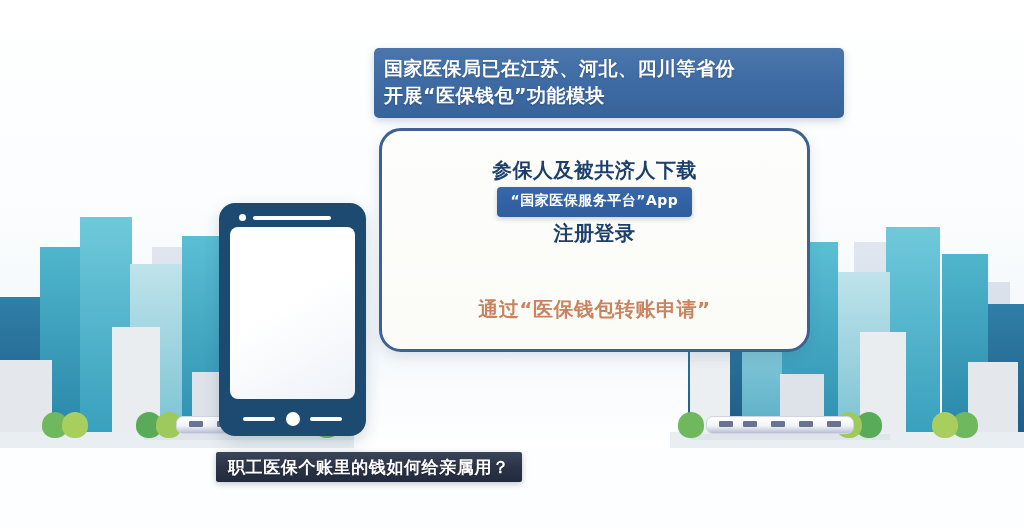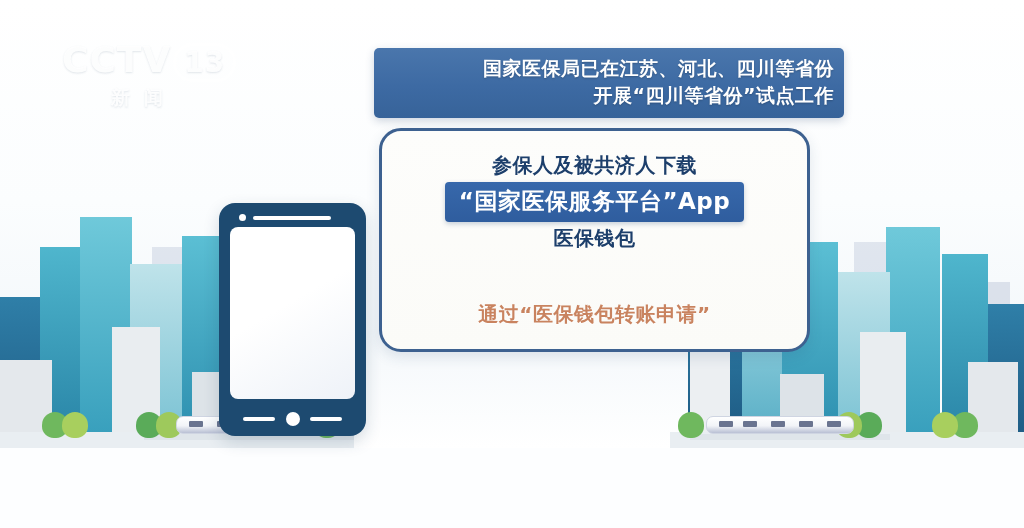--- a/index.html
+++ b/index.html
@@ -39,35 +39,35 @@
         background:linear-gradient(150deg,#ffffff 0%,#ffffff 45%,#eef2f8 100%);}
   .phone-home{position:absolute;left:50%;bottom:10px;margin-left:-7px;width:14px;height:14px;border-radius:50%;background:#ffffff;}
   .phone-bar{position:absolute;bottom:15px;height:4px;border-radius:2px;background:#ffffff;}
   .phone-bar.l{left:24px;width:32px;}
   .phone-bar.r{right:24px;width:32px;}
 
   
   .banner{position:absolute;left:374px;top:48px;width:450px;padding:7px 10px 9px;
           background:linear-gradient(180deg,#4a76ac 0%,#3d6aa3 55%,#376399 100%);
           border-radius:5px;box-shadow:0 3px 9px rgba(40,70,110,.22);
-          text-align:right;}
+          text-align:left;}
   .banner .ln{color:#ffffff;font-weight:bold;font-size:19px;line-height:27px;
               letter-spacing:.5px;text-shadow:0 1px 2px rgba(0,0,0,.22);white-space:nowrap;}
 
   
   .panel{position:absolute;left:379px;top:128px;width:431px;height:224px;
          background:linear-gradient(180deg,#fdfdfb 0%,#fbfbf8 100%);
          border:3px solid #3d6190;border-radius:22px;
          box-shadow:0 5px 14px rgba(40,70,110,.13);
          display:flex;flex-direction:column;align-items:center;
          justify-content:center;gap:4px;padding:6px 0;box-sizing:border-box;}
   .step{font-weight:bold;white-space:nowrap;text-align:center;line-height:1.25;}
   .step.plain{color:#1d3f6b;font-size:20px;letter-spacing:.5px;
               text-shadow:0 1px 0 rgba(255,255,255,.7);}
-  .step.hl{color:#ffffff;font-size:23px;letter-spacing:.5px;
+  .step.hl{color:#ffffff;font-size:14px;letter-spacing:.5px;
            background:linear-gradient(180deg,#3768ab 0%,#2f5d9e 100%);
            padding:5px 14px 7px;border-radius:4px;
            box-shadow:0 2px 5px rgba(35,70,120,.25);}
   .step.accent{color:#c9835f;font-size:20px;letter-spacing:.5px;
                text-shadow:0 1px 0 rgba(255,255,255,.7);margin-top:47px;}
 
   
   .cctv{position:absolute;left:62px;top:40px;width:150px;opacity:.72;
         pointer-events:none;text-align:center;}
   .cctv .mark{font-size:36px;font-weight:bold;color:rgba(255,255,255,.92);
@@ -186,34 +186,31 @@
 
   <div class="phone">
     <div class="phone-cam"></div>
     <div class="phone-spk"></div>
     <div class="phone-screen"></div>
     <div class="phone-bar l"></div>
     <div class="phone-home"></div>
     <div class="phone-bar r"></div>
   </div>
 
-  <div class="cctv">
-    <div class="mark">
-      <span>CCTV</span><span class="num">13</span>
-    </div>
-    <div class="sub">新闻</div>
-  </div>
 
   <div class="banner">
     <div class="ln">国家医保局已在江苏、河北、四川等省份</div>
-    <div class="ln">开展“四川等省份”试点工作</div>
+    <div class="ln">开展“医保钱包”功能模块</div>
   </div>
 
   <div class="panel" id="steps-panel">
       <div class="step plain">参保人及被共济人下载</div>
       <div class="step hl">“国家医保服务平台”App</div>
-      <div class="step plain">医保钱包</div>
+      <div class="step plain">注册登录</div>
       <div class="step accent">通过“医保钱包转账申请”</div>
     </div>
 
+  <div class="subbar">
+    <span>职工医保个账里的钱如何给亲属用？</span>
+  </div>
 
 
 </div>
 
 </body></html>

